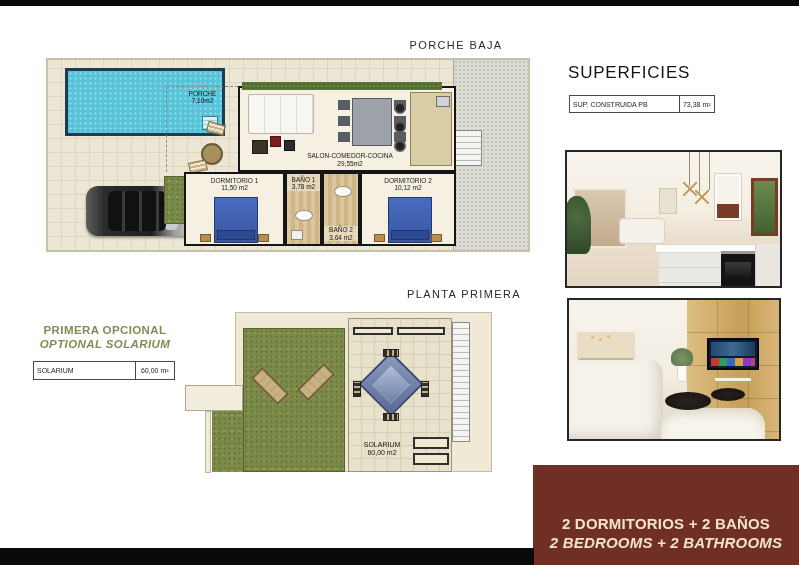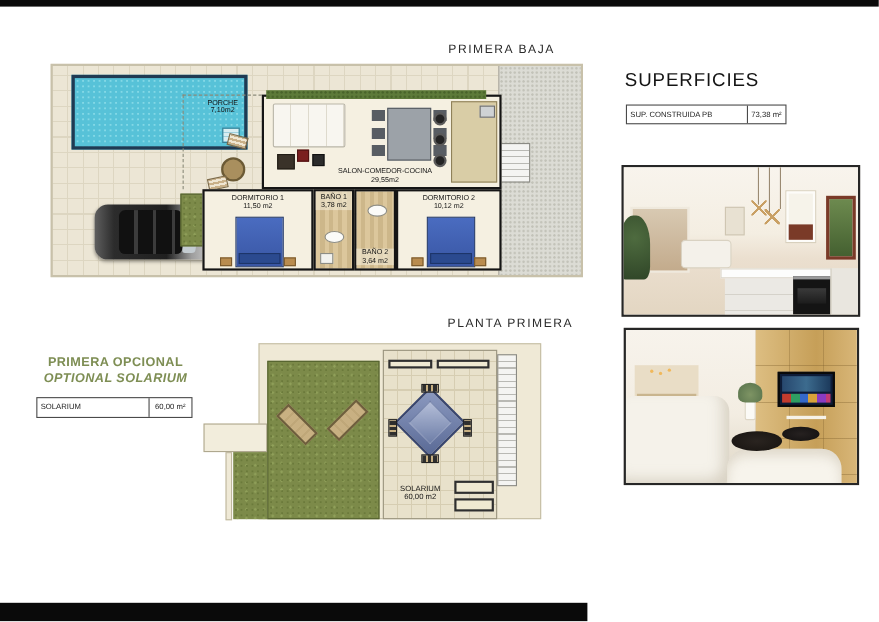--- a/index.html
+++ b/index.html
@@ -64,21 +64,21 @@
   
   .photo { border:2px solid #262626; overflow:hidden; background:#f4efe6; }
 </style>
 </head>
 <body>
 
 <div id="page">
 
   <div class="abs top-bar"></div>
 
-  <div class="abs plan-title" style="left:396px; top:39px; width:120px;">PRIMERA BAJA</div>
+  <div class="abs plan-title" style="left:396px; top:39px; width:120px;">PORCHE BAJA</div>
 
   <div class="abs" style="left:46px; top:58px; width:484px; height:194px;">
 
     <div class="abs tilebg" style="left:0; top:0; width:484px; height:194px; border:2px solid #C8C1AA;"></div>
 
     <div class="abs gravelbg" style="left:407px; top:2px; width:75px; height:190px; border-left:1px solid #aaa69a;"></div>
     <div class="abs stairs" style="left:404px; top:72px; width:32px; height:36px;"></div>
 
     <div class="abs" style="left:19px; top:10px; width:160px; height:68px; border:3px solid #1F3A53;
          background-color:#57C2D8; background-image:radial-gradient(#83d8e6 1px, transparent 1.2px); background-size:5px 5px;">
@@ -267,16 +267,20 @@
   </div>
 
   <div class="abs olive-title" style="left:25px; top:324px; width:160px;">PRIMERA OPCIONAL</div>
   <div class="abs olive-title en" style="left:25px; top:338px; width:160px;">OPTIONAL SOLARIUM</div>
 
   <div class="abs spec-table" style="left:33px; top:361px; width:142px; height:19px;">
     <div class="spec-label" style="width:102px;">SOLARIUM</div>
     <div class="spec-value" style="width:40px;">60,00 m²</div>
   </div>
 
+  <div class="abs banner">
+    <div class="banner-line">2 DORMITORIOS + 2 BAÑOS</div>
+    <div class="banner-line en">2 BEDROOMS + 2 BATHROOMS</div>
+  </div>
 
   <div class="abs bottom-bar"></div>
 
 </div>
 
 </body></html>

